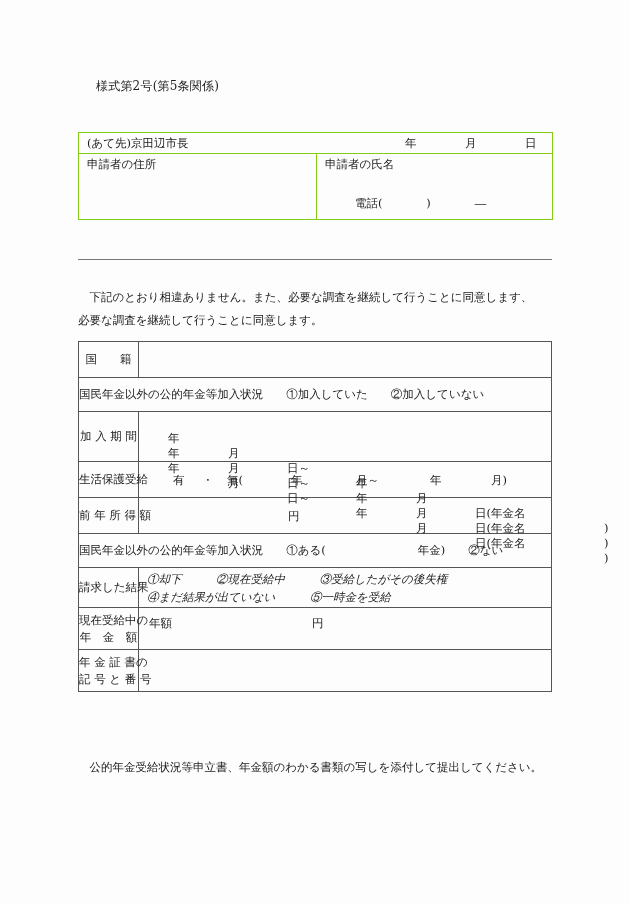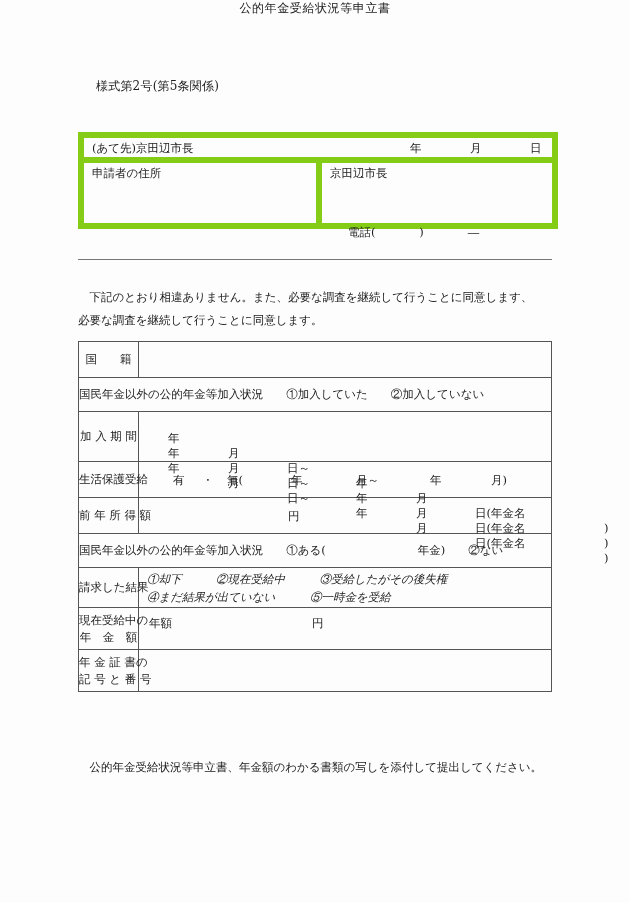--- a/index.html
+++ b/index.html
@@ -49,45 +49,44 @@
     position: absolute;
     left: 78px;
     top: 132px;
     width: 474px;
     border: 1px solid #555;
     border-collapse: collapse;
     table-layout: fixed;
     font-size: 11.5px;
   }
   .top-table td {
-    border: 6px solid #84cc16;
+    border: 1px solid #84cc16;
     padding: 0;
     vertical-align: top;
     position: relative;
   }
   .row-addressee { height: 21px; }
   .row-applicant { height: 66px; }
 
   .cell-pad { padding: 3px 0 0 8px; }
 
   .date-slot {
     position: absolute;
     top: 3px;
     white-space: pre;
   }
   .date-y { left: 326px; }
   .date-m { left: 386px; }
   .date-d { left: 446px; }
 
   .tel-line {
     position: absolute;
-    left: 26px;
+    left: 38px;
     top: 42px;
     white-space: pre;
-    margin-top: 20px;
   }
 
   
   .rule {
     position: absolute;
     left: 78px;
     width: 474px;
     height: 0;
     border-top: 1px solid #777;
   }
@@ -198,42 +197,41 @@
     white-space: pre;
   }
 </style>
 </head>
 <body>
 
 <div class="page">
 
   <div class="t form-no">様式第2号(第5条関係)</div>
 
-  <div class="doc-title">公的年金受給状況等申立書</div>
 
   <table class="top-table">
     <colgroup>
       <col style="width:238px">
       <col style="width:236px">
     </colgroup>
     <tbody>
       <tr class="row-addressee">
         <td colspan="2">
           <div class="cell-pad t" style="position:relative;left:0;top:0;">(あて先)京田辺市長</div>
           <div class="date-slot date-y">年</div>
           <div class="date-slot date-m">月</div>
           <div class="date-slot date-d">日</div>
         </td>
       </tr>
       <tr class="row-applicant">
         <td>
           <div class="cell-pad">申請者の住所</div>
         </td>
         <td>
-          <div class="cell-pad">京田辺市長</div>
+          <div class="cell-pad">申請者の氏名</div>
           <div class="tel-line">電話(            )            ―</div>
         </td>
       </tr>
     </tbody>
   </table>
 
   <div class="rule rule-top"></div>
 
   <div class="consent">　下記のとおり相違ありません。また、必要な調査を継続して行うことに同意します、
 必要な調査を継続して行うことに同意します。</div>

